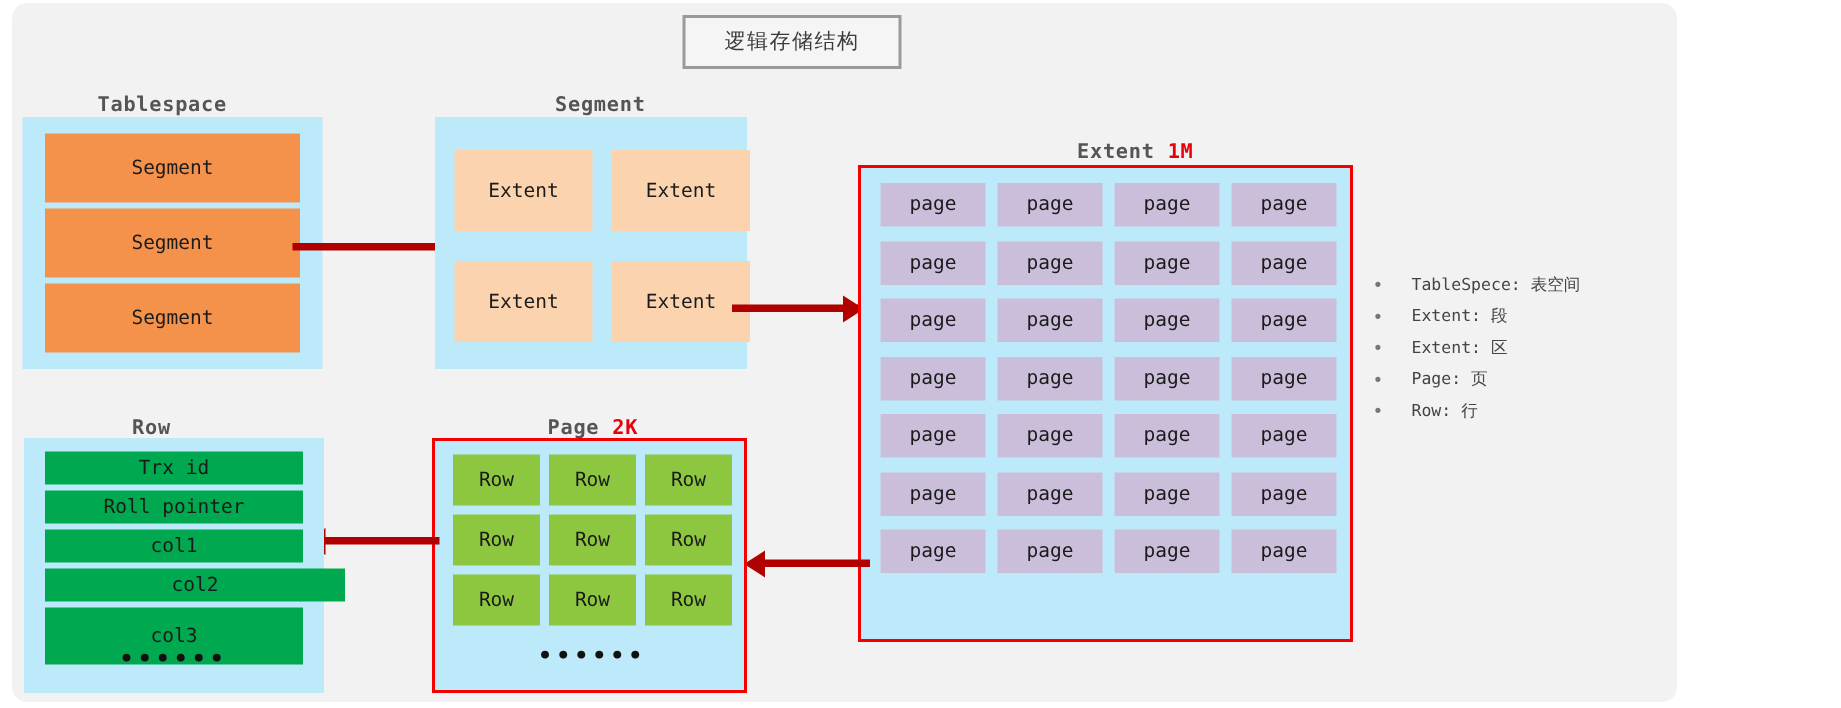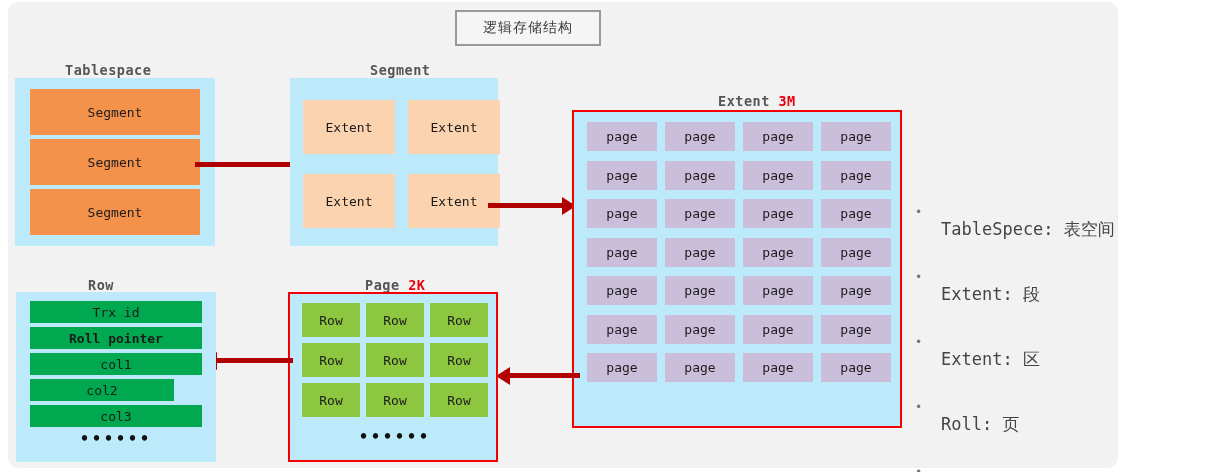--- a/index.html
+++ b/index.html
@@ -38,21 +38,21 @@
   .arrow{position:absolute;background:#b00000;height:5px;}
   .ahead{position:absolute;width:0;height:0;}
   .ahead.right{border-top:9px solid transparent;border-bottom:9px solid transparent;border-left:14px solid #b00000;}
   .ahead.left{border-top:9px solid transparent;border-bottom:9px solid transparent;border-right:14px solid #b00000;}
 
   
   #legend{position:absolute;left:915px;top:182px;}
   #legend li{list-style:none;display:flex;align-items:center;margin:0 0 6px 0;padding:0;}
   #legend ul{margin:0;padding:0;}
   #legend .bullet{color:#777;font-size:12px;width:26px;display:inline-block;}
-  #legend .txt{font-size:17px;color:#444;white-space:nowrap;margin-top:36px;}
+  #legend .txt{font-size:11px;color:#444;white-space:nowrap;}
 </style>
 </head>
 <body>
 
 <div id="canvas">
 
   <div id="panel"></div>
 
   <div id="title-box">
     <span class="t">逻辑存储结构</span>
@@ -74,21 +74,21 @@
     <div class="chip extent" style="position:absolute;left:118px;top:22px;width:92px;height:54px;">Extent</div>
     <div class="chip extent" style="position:absolute;left:13px;top:96px;width:92px;height:54px;">Extent</div>
     <div class="chip extent" style="position:absolute;left:118px;top:96px;width:92px;height:54px;">Extent</div>
   </div>
 
   <div class="arrow" style="left:488px;top:203px;width:88px;"></div>
   <div class="ahead right" style="left:562px;top:197px;"></div>
 
   <div class="caption" style="left:718px;top:93px;">
     <span>Extent</span>
-    <span class="red">3M</span>
+    <span class="red">1M</span>
   </div>
   <div id="extent-box" class="bluebox redborder" style="left:572px;top:110px;width:330px;height:318px;">
     <div id="extent-grid" style="position:absolute;left:13px;top:10px;width:306px;height:270px;">
         <div class="chip page" style="position: absolute; left: 0px; top: 0px; width: 70px; height: 29px;">page</div>
         <div class="chip page" style="position: absolute; left: 78px; top: 0px; width: 70px; height: 29px;">page</div>
         <div class="chip page" style="position: absolute; left: 156px; top: 0px; width: 70px; height: 29px;">page</div>
         <div class="chip page" style="position: absolute; left: 234px; top: 0px; width: 70px; height: 29px;">page</div>
         <div class="chip page" style="position: absolute; left: 0px; top: 38.5px; width: 70px; height: 29px;">page</div>
         <div class="chip page" style="position: absolute; left: 78px; top: 38.5px; width: 70px; height: 29px;">page</div>
         <div class="chip page" style="position: absolute; left: 156px; top: 38.5px; width: 70px; height: 29px;">page</div>
@@ -139,45 +139,45 @@
     <div class="dots" style="left:0;top:134px;width:210px;letter-spacing:3px;">••••••</div>
   </div>
 
   <div class="arrow" style="left:215px;top:358px;width:78px;"></div>
   <div class="ahead left" style="left:203px;top:352px;"></div>
 
   <div class="caption" style="left:88px;top:277px;">Row</div>
   <div id="row-box" class="bluebox" style="left:16px;top:292px;width:200px;height:170px;">
     <div id="row-list" style="position:absolute;left:14px;top:9px;width:172px;">
         <div class="chip rowdark" style="position: absolute; left: 0px; top: 0px; width: 172px; height: 22px;">Trx id</div>
-        <div class="chip rowdark" style="position: absolute; left: 0px; top: 26px; width: 172px; height: 22px; font-weight: bold;">Roll pointer</div>
+        <div class="chip rowdark" style="position: absolute; left: 0px; top: 26px; width: 172px; height: 22px;">Roll pointer</div>
         <div class="chip rowdark" style="position: absolute; left: 0px; top: 52px; width: 172px; height: 22px; text-align: right;">col1</div>
-        <div class="chip rowdark" style="position: absolute; left: 0px; top: 78px; width: 144px; height: 22px;">col2</div>
-        <div class="chip rowdark" style="position: absolute; left: 0px; top: 104px; width: 172px; height: 22px;">col3</div>
+        <div class="chip rowdark" style="position: absolute; left: 0px; top: 78px; width: 200px; height: 22px;">col2</div>
+        <div class="chip rowdark" style="position: absolute; left: 0px; top: 104px; width: 172px; height: 38px;">col3</div>
       </div>
     <div class="dots" style="left:0;top:138px;width:200px;letter-spacing:3px;">••••••</div>
   </div>
 
   <div id="legend">
     <ul id="legend-list">
         <li>
           <span class="bullet">•</span>
           <span class="txt">TableSpece: 表空间</span>
         </li>
         <li>
           <span class="bullet">•</span>
           <span class="txt">Extent: 段</span>
         </li>
         <li>
           <span class="bullet">•</span>
           <span class="txt">Extent: 区</span>
         </li>
         <li>
           <span class="bullet">•</span>
-          <span class="txt">Roll: 页</span>
+          <span class="txt">Page: 页</span>
         </li>
         <li>
           <span class="bullet">•</span>
           <span class="txt">Row: 行</span>
         </li>
       </ul>
   </div>
 
 </div>
 

